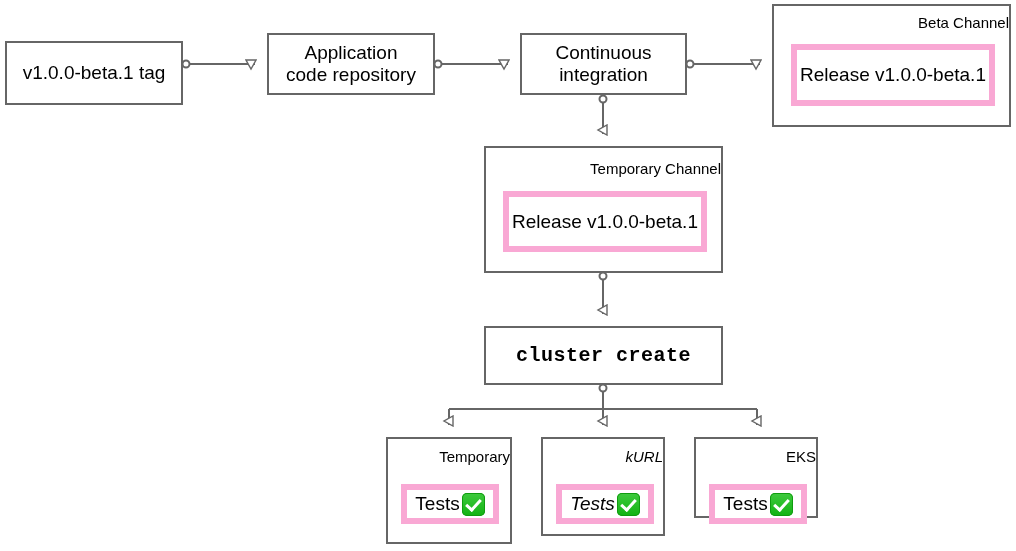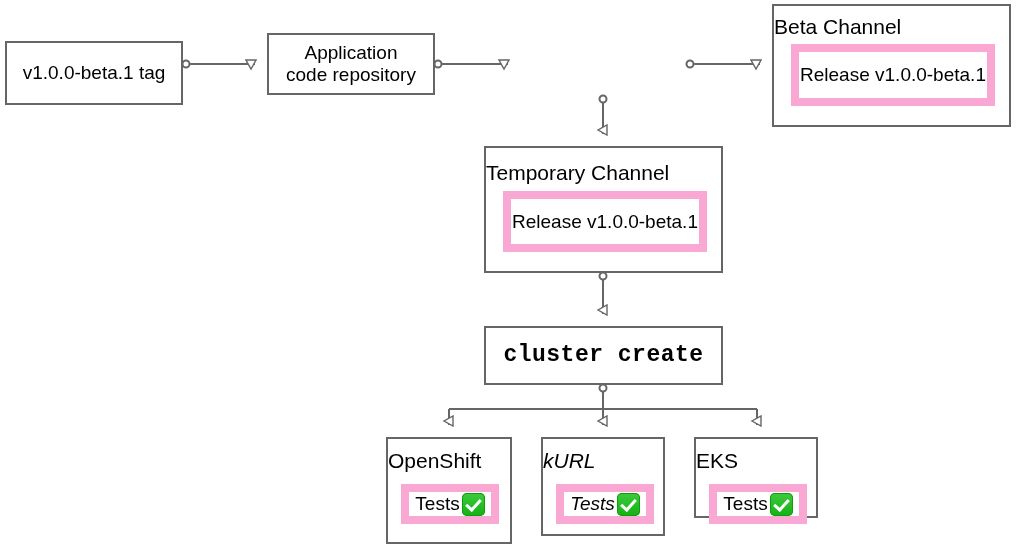--- a/index.html
+++ b/index.html
@@ -36,43 +36,43 @@
     justify-content: center;
     text-align: center;
     color: #000000;
     font-size: 19px;
     line-height: 1.18;
     z-index: 2;
   }
   .node.mono {
     font-family: "Liberation Mono", "DejaVu Sans Mono", monospace;
     font-weight: bold;
-    font-size: 23px;
+    font-size: 20px;
     letter-spacing: 0.5px;
   }
   .group {
     position: absolute;
     box-sizing: border-box;
     border: 2px solid #666666;
     background: #ffffff;
     z-index: 2;
   }
   .group-title {
     position: absolute;
     left: 0;
     right: 0;
-    text-align: left;
+    text-align: right;
     color: #000000;
-    font-size: 21px;
+    font-size: 15px;
     line-height: 1.1;
   }
   .inner-box {
     position: absolute;
     box-sizing: border-box;
-    border: 8px solid #f9a8d4;
+    border: 6px solid #f9a8d4;
     background: #ffffff;
     display: flex;
     align-items: center;
     justify-content: center;
     color: #000000;
     font-size: 19px;
     white-space: nowrap;
   }
   .tests-box {
     gap: 2px;
@@ -141,41 +141,44 @@
   </svg>
 
   <div class="node" style="left:5px; top:41px; width:178px; height:64px;">
     <span>v1.0.0-beta.1 tag</span>
   </div>
 
   <div class="node" style="left:267px; top:33px; width:168px; height:62px; padding:0 16px;">
     <span>Application code repository</span>
   </div>
 
+  <div class="node" style="left:520px; top:33px; width:167px; height:62px; padding:0 12px;">
+    <span>Continuous integration</span>
+  </div>
 
   <div class="group" style="left:772px; top:4px; width:239px; height:123px;">
     <div class="group-title" style="top:9px;">Beta Channel</div>
     <div class="inner-box" style="left:17px; top:38px; width:204px; height:62px;">
       <span>Release v1.0.0-beta.1</span>
     </div>
   </div>
 
   <div class="group" style="left:484px; top:146px; width:239px; height:127px;">
     <div class="group-title" style="top:13px;">Temporary Channel</div>
     <div class="inner-box" style="left:17px; top:43px; width:204px; height:61px;">
       <span>Release v1.0.0-beta.1</span>
     </div>
   </div>
 
   <div class="node mono" style="left:484px; top:326px; width:239px; height:59px;">
     <span>cluster create</span>
   </div>
 
   <div class="group" style="left:386px; top:437px; width:126px; height:107px;">
-    <div class="group-title" style="top:10px;">OpenShift</div>
+    <div class="group-title" style="top:10px;">Temporary</div>
     <div class="inner-box tests-box" style="left:13px; top:45px; width:98px; height:40px;">
       <span>Tests</span>
       <span class="check-icon"></span>
     </div>
   </div>
 
   <div class="group" style="left:541px; top:437px; width:124px; height:99px;font-style:italic;">
     <div class="group-title" style="top:10px;">kURL</div>
     <div class="inner-box tests-box" style="left:13px; top:45px; width:98px; height:40px;">
       <span>Tests</span>

